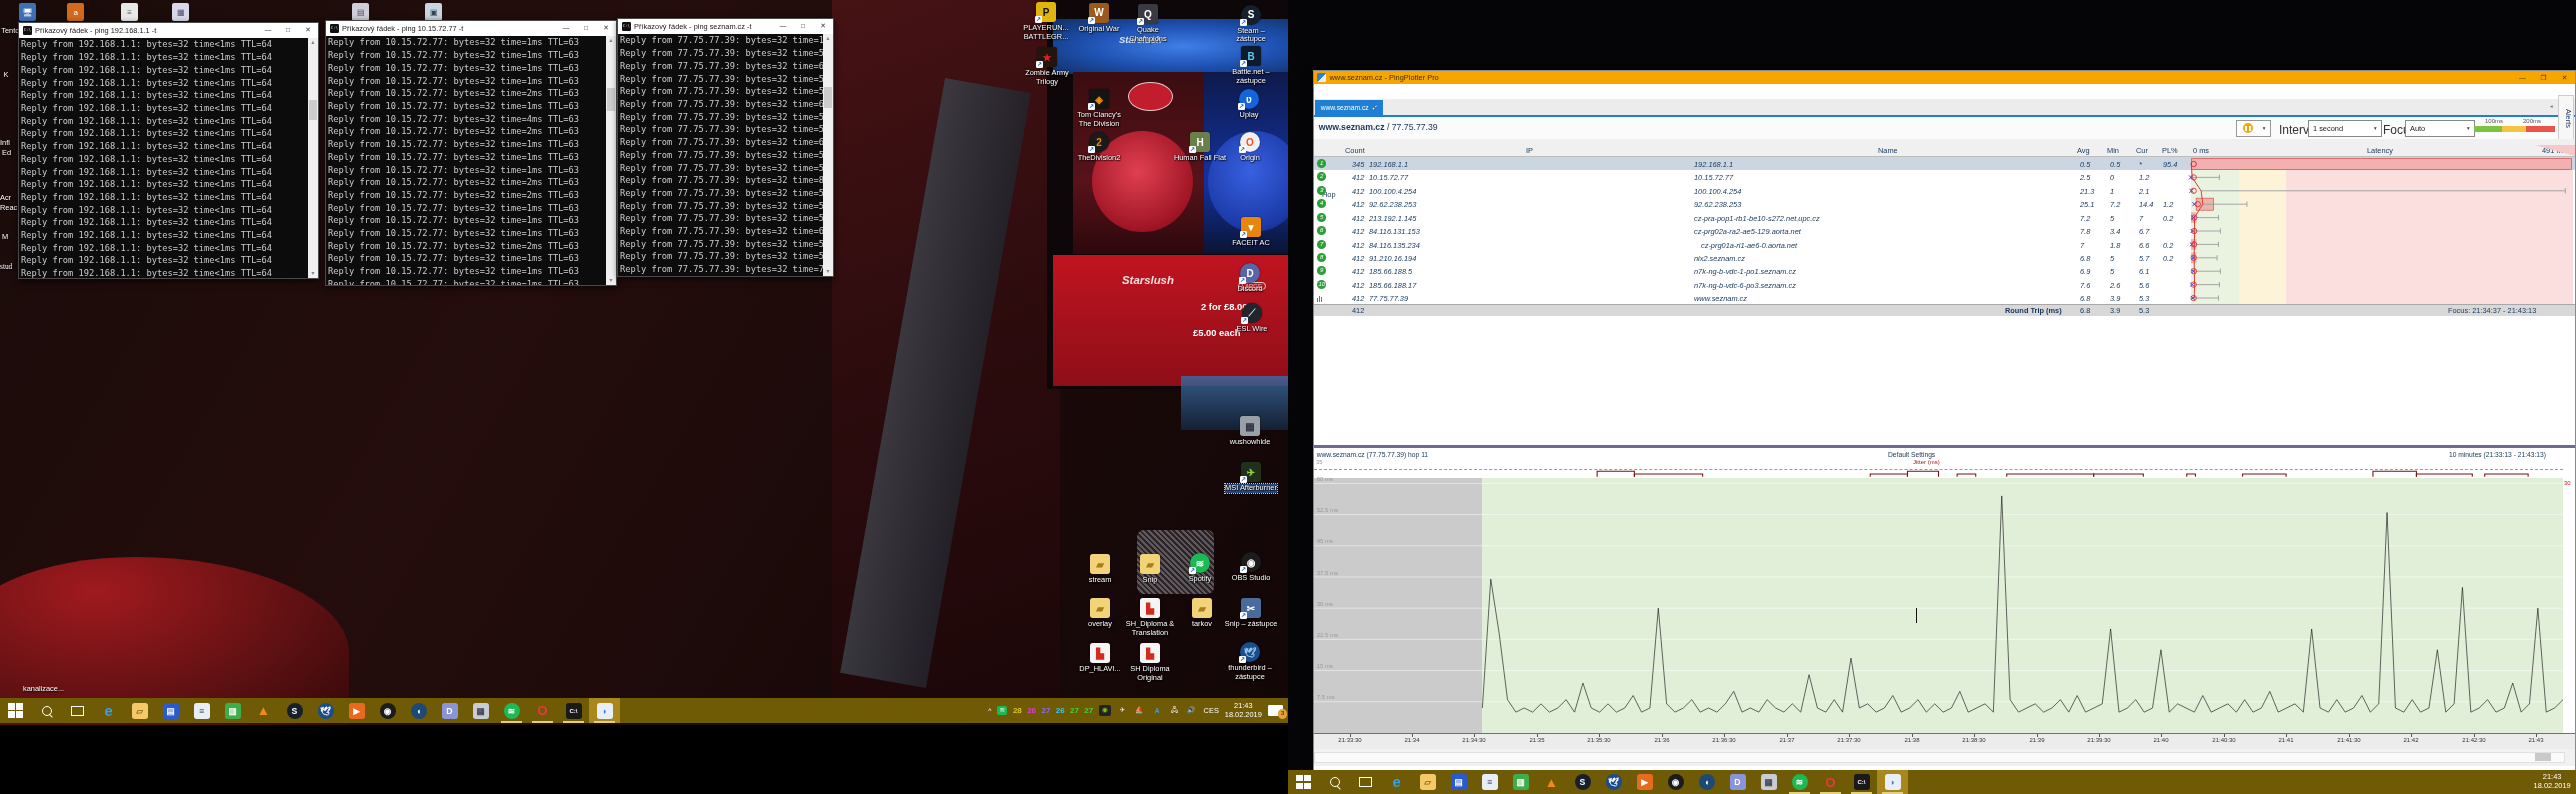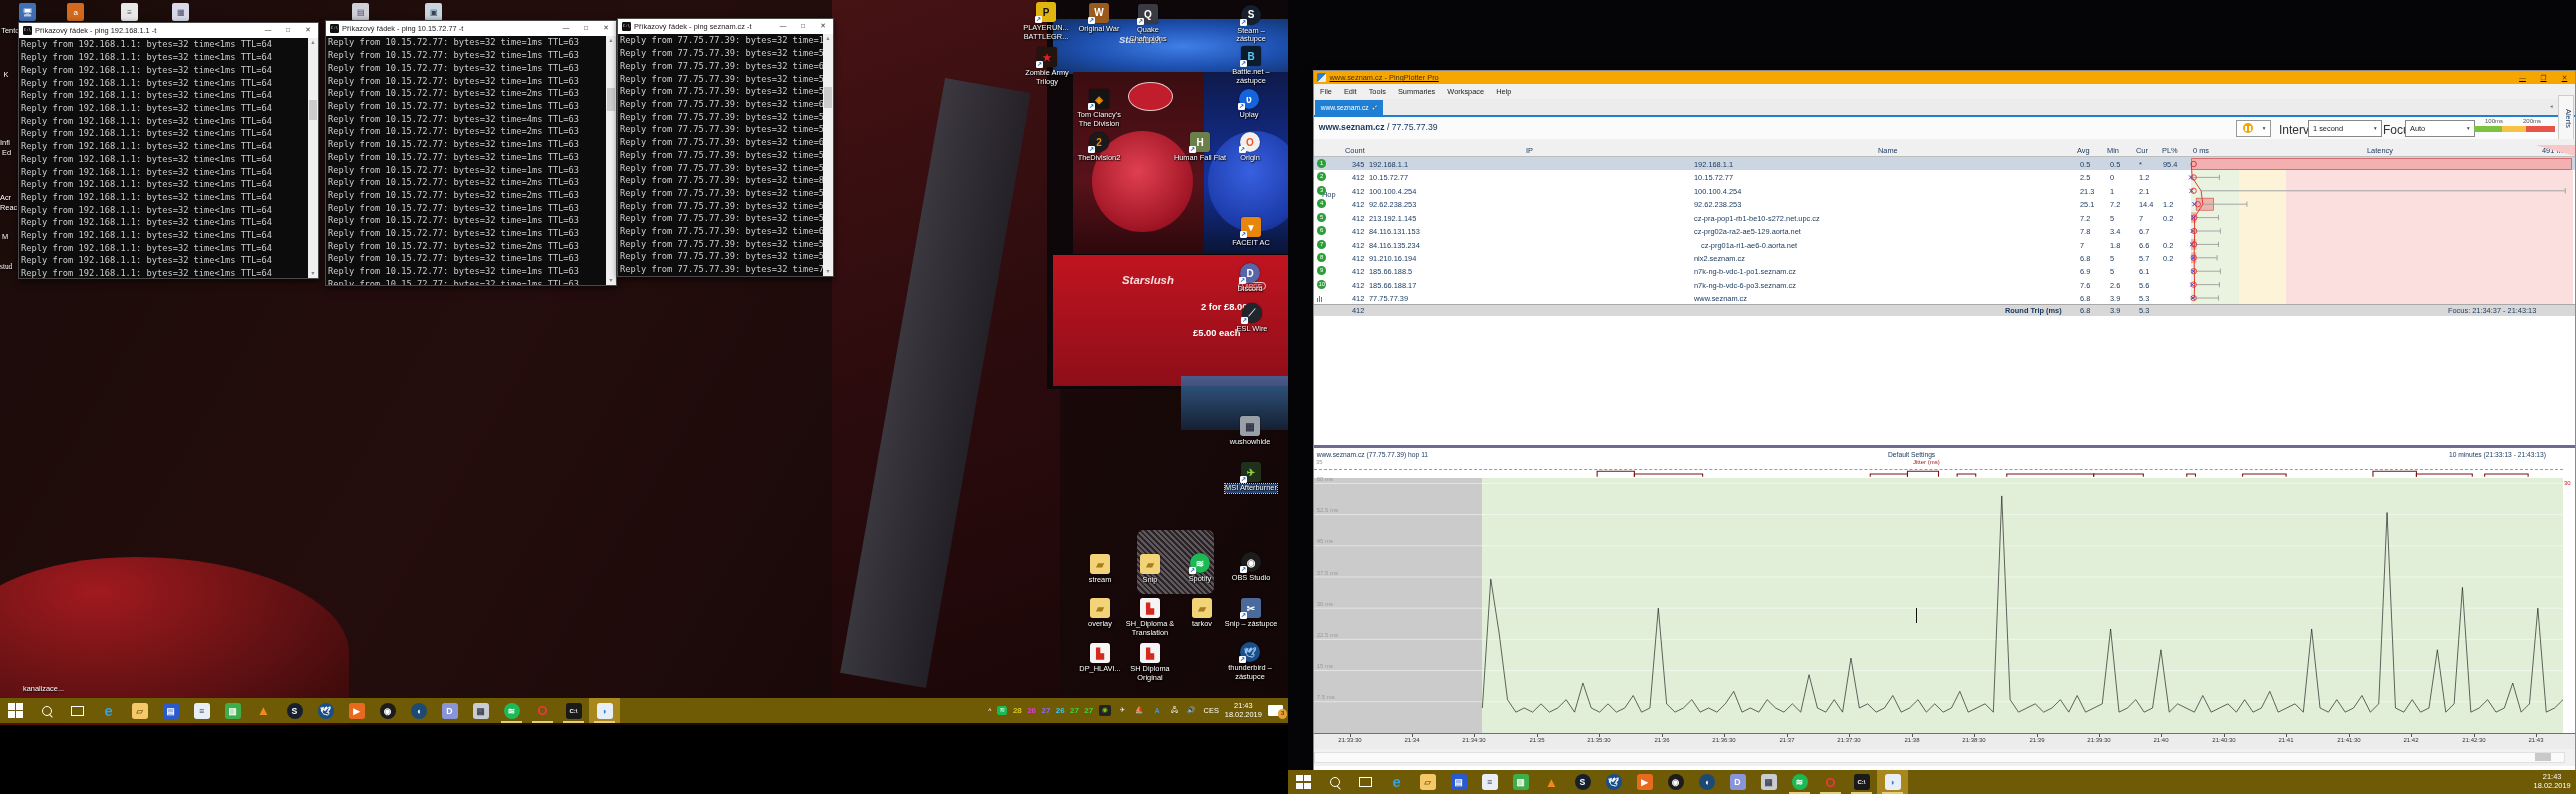--- a/index.html
+++ b/index.html
@@ -30,21 +30,21 @@
   .con-title .cb{width:20px;text-align:center;font-size:6.7px;color:#333;line-height:14.8px;}
   .con-body{position:absolute;left:0;right:10px;top:14.8px;bottom:0;overflow:hidden;
        font-family:"DejaVu Sans Mono",monospace;font-size:8.7px;line-height:12.7px;color:#cccccc;white-space:pre;padding:0.7px 0 0 2px;}
   .con-scroll{position:absolute;right:0;top:14.8px;bottom:0;width:10px;background:#f0f0f0;}
   .con-scroll .up,.con-scroll .dn{position:absolute;left:0;width:10px;height:9.4px;color:#888;font-size:5.4px;text-align:center;line-height:9.4px;}
   .con-scroll .up{top:0;} .con-scroll .dn{bottom:0;}
   .con-scroll .thumb{position:absolute;left:0.7px;width:8.7px;background:#cdcdcd;}
   
   #pp{left:1313px;top:70px;width:1261px;height:700px;background:#fff;border:0.7px solid #8a8a8a;z-index:10;box-shadow:2px 2.7px 9.4px rgba(0,0,0,.8);}
   #pp .t{position:absolute;font-size:7.4px;color:#16365c;white-space:nowrap;}
-  #pp-titlebar{left:0;top:0;width:100%;height:13.4px;background:#f7a600;display:flex;align-items:center;text-decoration:underline;}
+  #pp-titlebar{left:0;top:0;width:100%;height:13.4px;background:#f7a600;display:flex;align-items:center;}
   #pp-titlebar .ptitle{font-size:7.4px;color:#40300a;margin-left:3.4px;}
   #pp-titlebar .pico{width:8.7px;height:8.7px;margin-left:3.4px;border-radius:1.3px;background:linear-gradient(135deg,#2f7fd6 50%,#e8eef5 50%);}
   .winbtn{width:21px;height:13.4px;text-align:center;line-height:13.4px;font-size:6.7px;color:#4a3805;}
   #pp-menubar{left:0;top:13.4px;width:100%;height:14.8px;background:#f0f0f0;display:flex;align-items:center;border-bottom:0.7px solid #e2e2e2;}
   .mitem{padding:0 6px;font-size:7.4px;color:#222;}
   #pp-tabbar{left:0;top:28px;width:100%;height:16px;background:#ececec;}
   #pp-tab{position:absolute;left:1.3px;top:1.3px;height:14.8px;background:#1f7fd4;color:#fff;font-size:6.7px;
        display:flex;align-items:center;padding:0 5.4px;gap:3.4px;}
   #pp-newtab{position:absolute;left:54px;top:2.7px;width:13.4px;height:12px;font-size:8.7px;color:#444;text-align:center;line-height:12px;}
   #pp-tabscroll{position:absolute;right:4px;top:4px;font-size:5.4px;color:#777;letter-spacing:2px;}
@@ -61,21 +61,21 @@
   #pauseDrop{position:absolute;left:944px;top:2.7px;width:12px;height:15.4px;border:0.7px solid #999;border-left:none;background:#fff;font-size:4.7px;color:#444;text-align:center;line-height:15.4px;}
   #legend{position:absolute;left:1160px;top:9.4px;width:81px;height:5.4px;
       background:linear-gradient(to right,#7dc242 0 34%,#f6c344 34% 64%,#e8534a 64% 100%);}
   .legtxt{position:absolute;top:0.7px;font-size:6px;color:#555;}
   #alertsTab{position:absolute;right:1.3px;top:24px;width:13.4px;height:44px;background:#f7f7f7;border:0.7px solid #ccc;
       writing-mode:vertical-rl;font-size:7.4px;color:#16365c;text-align:center;}
   #pp-gap{left:0;top:68px;width:100%;height:6px;background:#f0f0f0;}
   #pp-thead{left:0;top:74px;width:100%;height:11.4px;background:#f0f0f0;border-bottom:0.7px solid #bdbdbd;}
   #pp-thead .t{top:1.3px;}
   #pp-rows{left:0;top:86px;width:100%;height:148px;}
-  .prow{position:absolute;left:0;width:100%;height:13.4px;}
+  .prow{position:absolute;left:0;width:100%;height:13.4px;font-style:italic;}
   .prow .t{top:2.7px;}
   .hopbadge{position:absolute;left:3.4px;top:2px;width:8.7px;height:8.7px;border-radius:50%;background:#2e9e3a;
       color:#fff;font-size:6px;text-align:center;line-height:8.7px;}
   .hopchart{position:absolute;left:2.7px;top:3.4px;display:flex;gap:0.7px;align-items:flex-end;height:7.4px;}
   .hopchart i{display:block;width:1.3px;background:#777;}
   #graphbg{left:877px;top:86px;width:382px;height:148px;
       background:linear-gradient(to right,#e9f3e0 0 48px,#fdf3d9 48px 95px,#fbdede 95px 100%);}
   #rtrow{left:0;top:233px;width:100%;height:11.4px;background:#d8d8d8;border-top:0.7px solid #a8a8a8;}
   #rtrow .t{top:1.3px;}
   #pp-whitepane{left:0;top:245px;width:100%;height:129px;background:#fff;}
@@ -480,28 +480,20 @@
 <div class="abs" id="pp">
   <div class="abs" id="pp-titlebar">
     <span class="pico"></span>
     <span class="ptitle">www.seznam.cz - PingPlotter Pro</span>
     <span style="margin-left:auto;display:flex;">
       <span class="winbtn">—</span>
       <span class="winbtn">❐</span>
       <span class="winbtn">✕</span>
     </span>
   </div>
-  <div class="abs" id="pp-menubar">
-      <span class="mitem">File</span>
-      <span class="mitem">Edit</span>
-      <span class="mitem">Tools</span>
-      <span class="mitem">Summaries</span>
-      <span class="mitem">Workspace</span>
-      <span class="mitem">Help</span>
-    </div>
   <div class="abs" id="pp-tabbar">
     <div id="pp-tab">
       <span>www.seznam.cz</span>
       <span>✔</span>
     </div>
     <div id="pp-newtab">+</div>
     <div id="pp-tabscroll">◂ ▸ ▾</div>
   </div>
   <div class="abs" id="pp-blueline"></div>
   <div class="abs" id="pp-targetrow">

